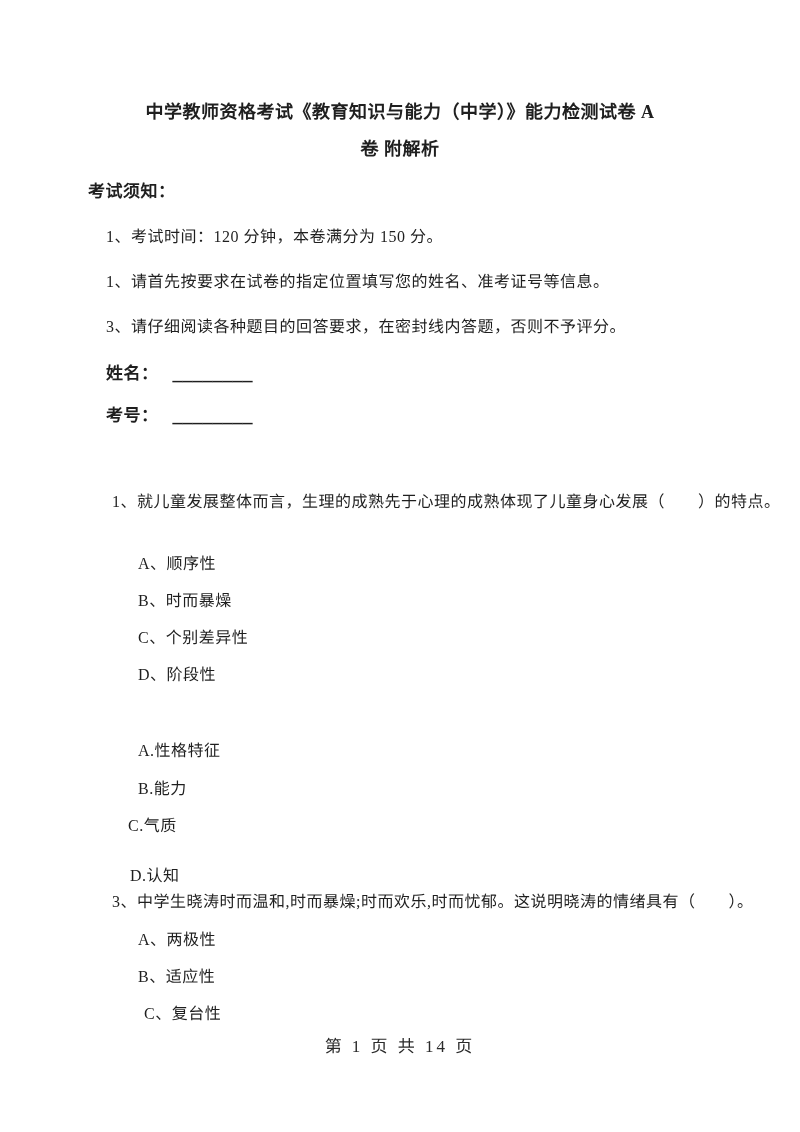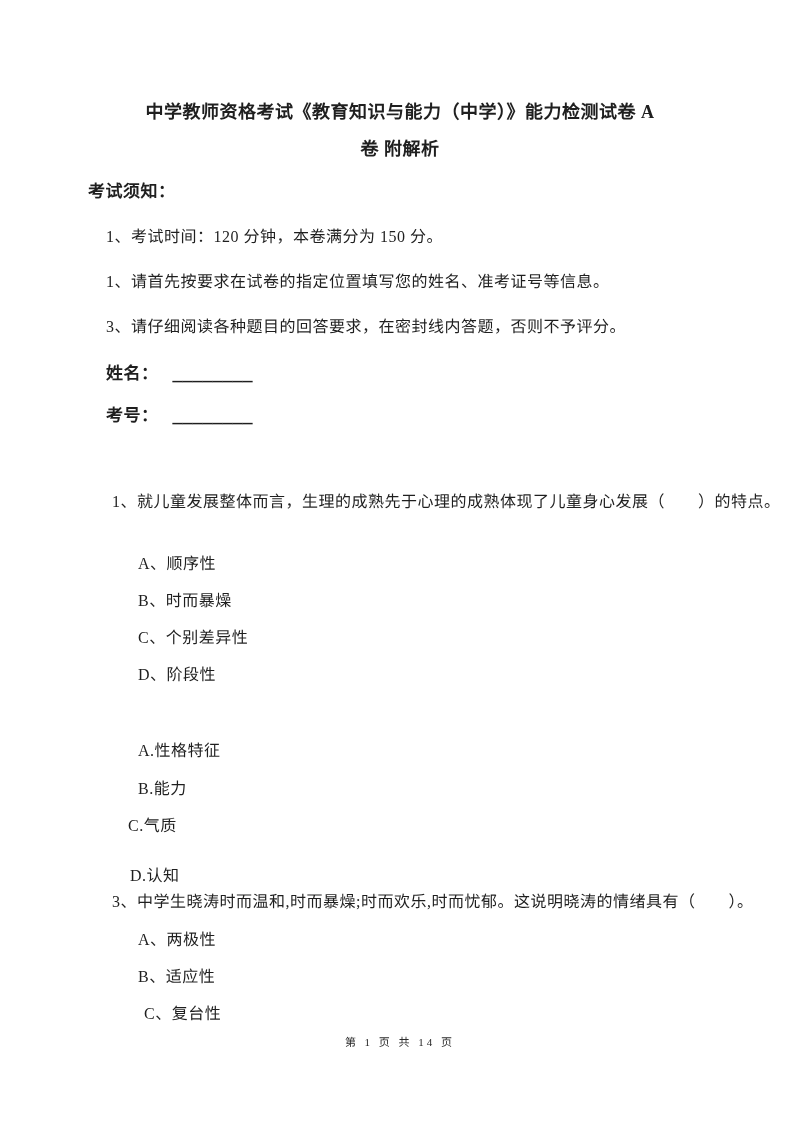--- a/index.html
+++ b/index.html
@@ -43,21 +43,21 @@
   .blank {
     font-size: 20px;
     letter-spacing: 0;
     margin-left: 14px;
     font-weight: bold;
   }
   .footer {
     left: 0;
     width: 800px;
     text-align: center;
-    font-size: 11px;
+    font-size: 17px;
     letter-spacing: 3px;
     color: #2a2a2a;
   }
 </style>
 </head>
 <body>
 
 <div class="page">
 
   <div class="abs title" style="top: 138px;">卷 附解析</div>

